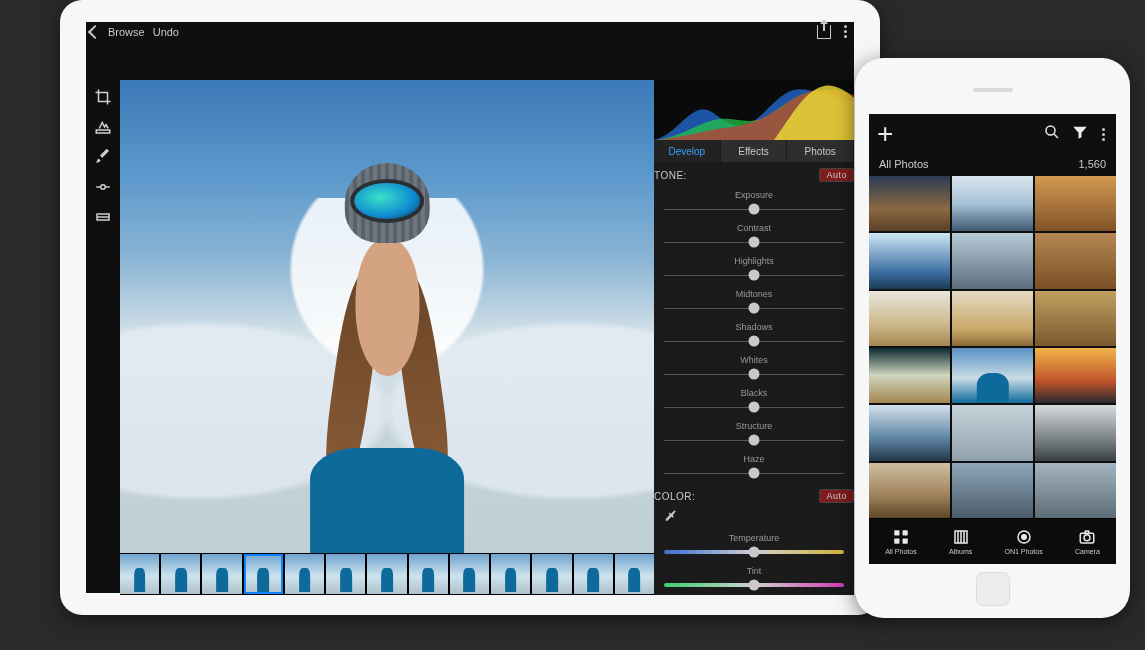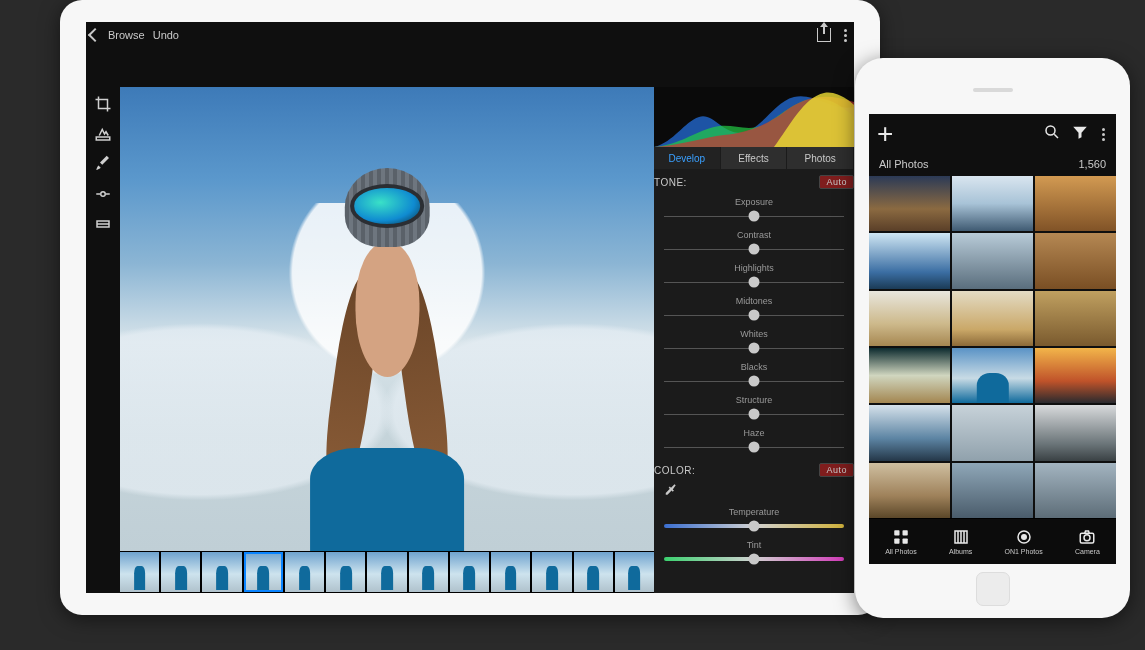--- a/index.html
+++ b/index.html
@@ -252,20 +252,27 @@
               </div>
             </div>
             <div class="slider-row">
               <div class="slider-label">Midtones</div>
               <div class="slider-track">
                 <div class="slider-line"></div>
                 <div class="slider-knob" style="left: 50%;"></div>
               </div>
             </div>
             <div class="slider-row">
+              <div class="slider-label">Shadows</div>
+              <div class="slider-track">
+                <div class="slider-line"></div>
+                <div class="slider-knob" style="left: 50%;"></div>
+              </div>
+            </div>
+            <div class="slider-row">
               <div class="slider-label">Whites</div>
               <div class="slider-track">
                 <div class="slider-line"></div>
                 <div class="slider-knob" style="left: 50%;"></div>
               </div>
             </div>
             <div class="slider-row">
               <div class="slider-label">Blacks</div>
               <div class="slider-track">
                 <div class="slider-line"></div>

